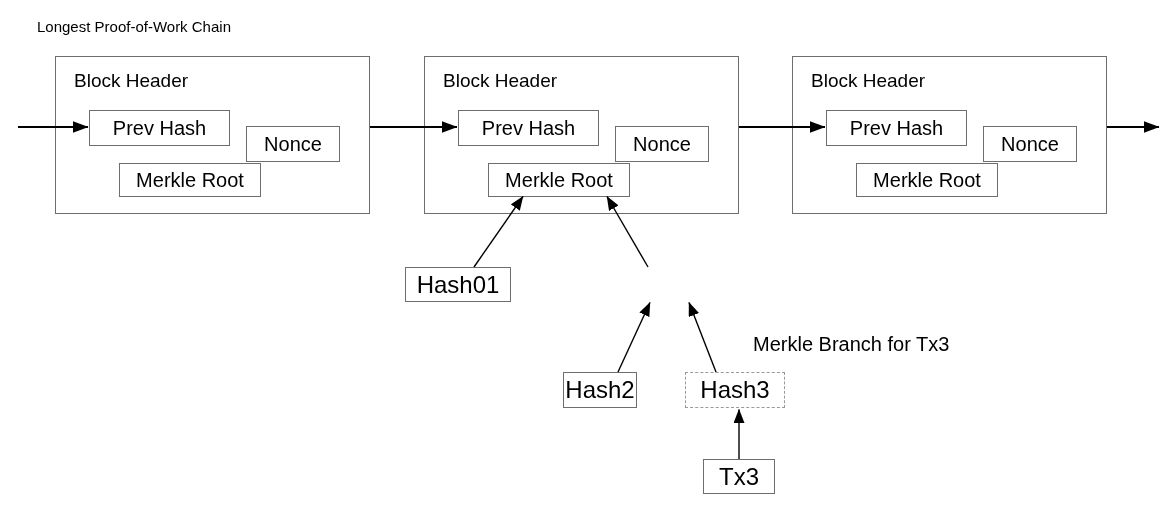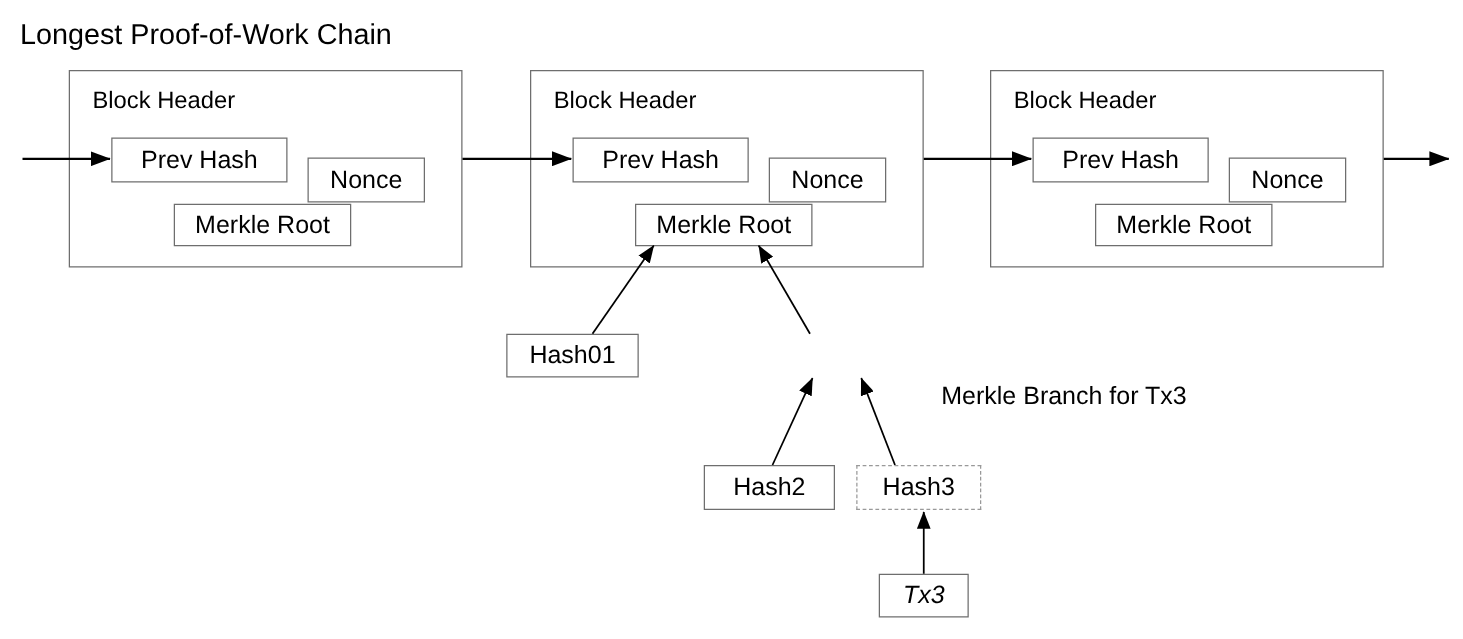--- a/index.html
+++ b/index.html
@@ -13,59 +13,59 @@
   *{margin:0;padding:0;box-sizing:border-box;}
   html,body{background:#fff;}
   .canvas{
     position:relative;width:1170px;height:511px;
     background:var(--background);
     font-family:"Liberation Sans", sans-serif;
     color:var(--text);
     overflow:hidden;
   }
   .title{
-    position:absolute;left:16px;top:15px;
-    font-size:23px;line-height:24px;white-space:nowrap;
+    position:absolute;left:37px;top:15px;
+    font-size:15px;line-height:24px;white-space:nowrap;
   }
   .caption{
-    position:absolute;left:753px;top:305px;
+    position:absolute;left:753px;top:332px;
     font-size:20px;line-height:24px;white-space:nowrap;
   }
   .block{
     position:absolute;top:56px;width:315px;height:158px;
     border:1.5px solid var(--block-border);
     background:var(--background);
   }
   .block-title{
     position:absolute;left:18px;top:12px;
     font-size:19px;line-height:24px;white-space:nowrap;
   }
   .inner-box{
     position:absolute;
     border:1.5px solid var(--box-border);
     background:var(--background);
     display:flex;align-items:center;justify-content:center;
     font-size:20px;white-space:nowrap;
   }
   .prev-hash{left:33px;top:53px;width:141px;height:36px;}
   .nonce{left:190px;top:69px;width:94px;height:36px;}
-  .merkle-root{left:63px;top:106px;width:142px;height:34px;margin-left:20px;}
+  .merkle-root{left:63px;top:106px;width:142px;height:34px;}
   .node{
     position:absolute;
     background:var(--background);
     display:flex;align-items:center;justify-content:center;
-    font-size:20px;white-space:nowrap;
+    font-size:24px;white-space:nowrap;
   }
   .node.solid{border:1.5px solid var(--box-border);}
   .node.dashed{border:1.5px dashed var(--dashed-border);}
   .node-hash01{left:405px;top:267px;width:106px;height:35px;}
   .node-hash23{left:615px;top:267px;width:106px;height:35px;}
-  .node-hash2{left:563px;top:372px;width:105px;height:36px;}
+  .node-hash2{left:563px;top:372px;width:74px;height:36px;}
   .node-hash3{left:685px;top:372px;width:100px;height:36px;}
-  .node-tx3{left:703px;top:459px;width:72px;height:35px;font-style:italic;}
+  .node-tx3{left:703px;top:459px;width:72px;height:35px;}
   .overlay{
     position:absolute;left:0;top:0;width:1170px;height:511px;
     pointer-events:none;
   }
   .overlay line{stroke:var(--line);}
   .chain-arrow{stroke-width:1.8px;}
   .tree-arrow{stroke-width:1.4px;}
 </style>
 </head>
 <body>

